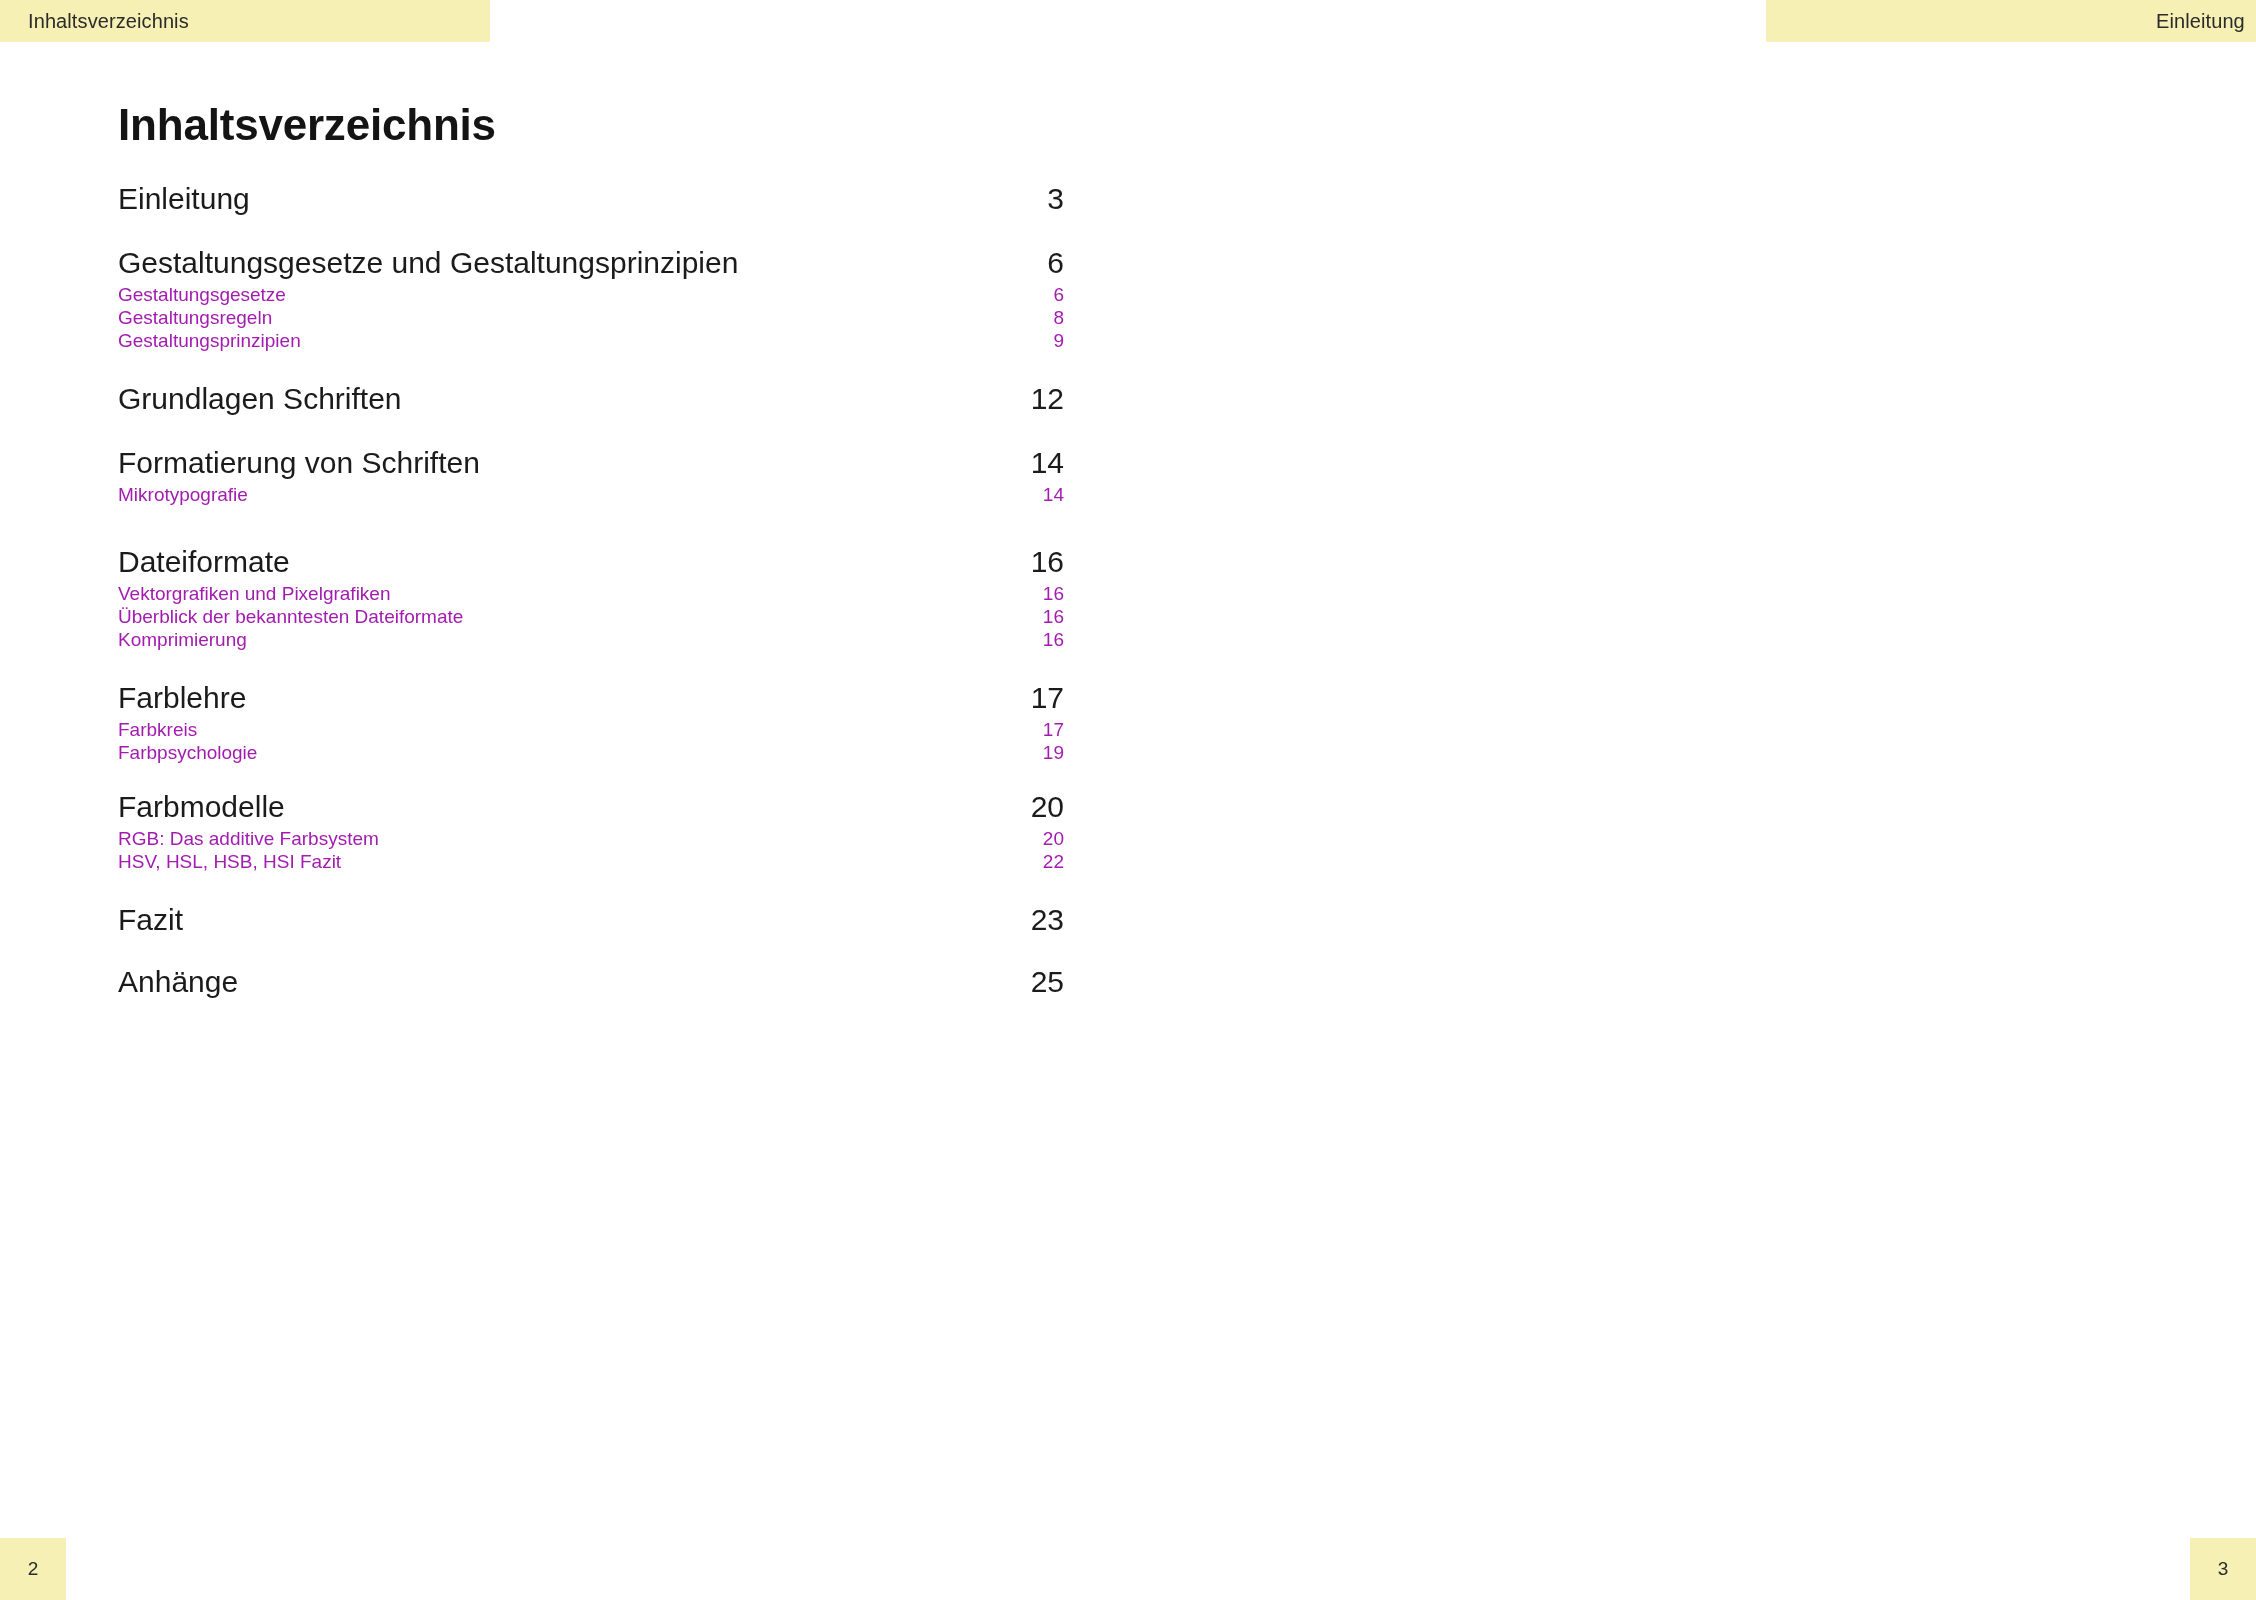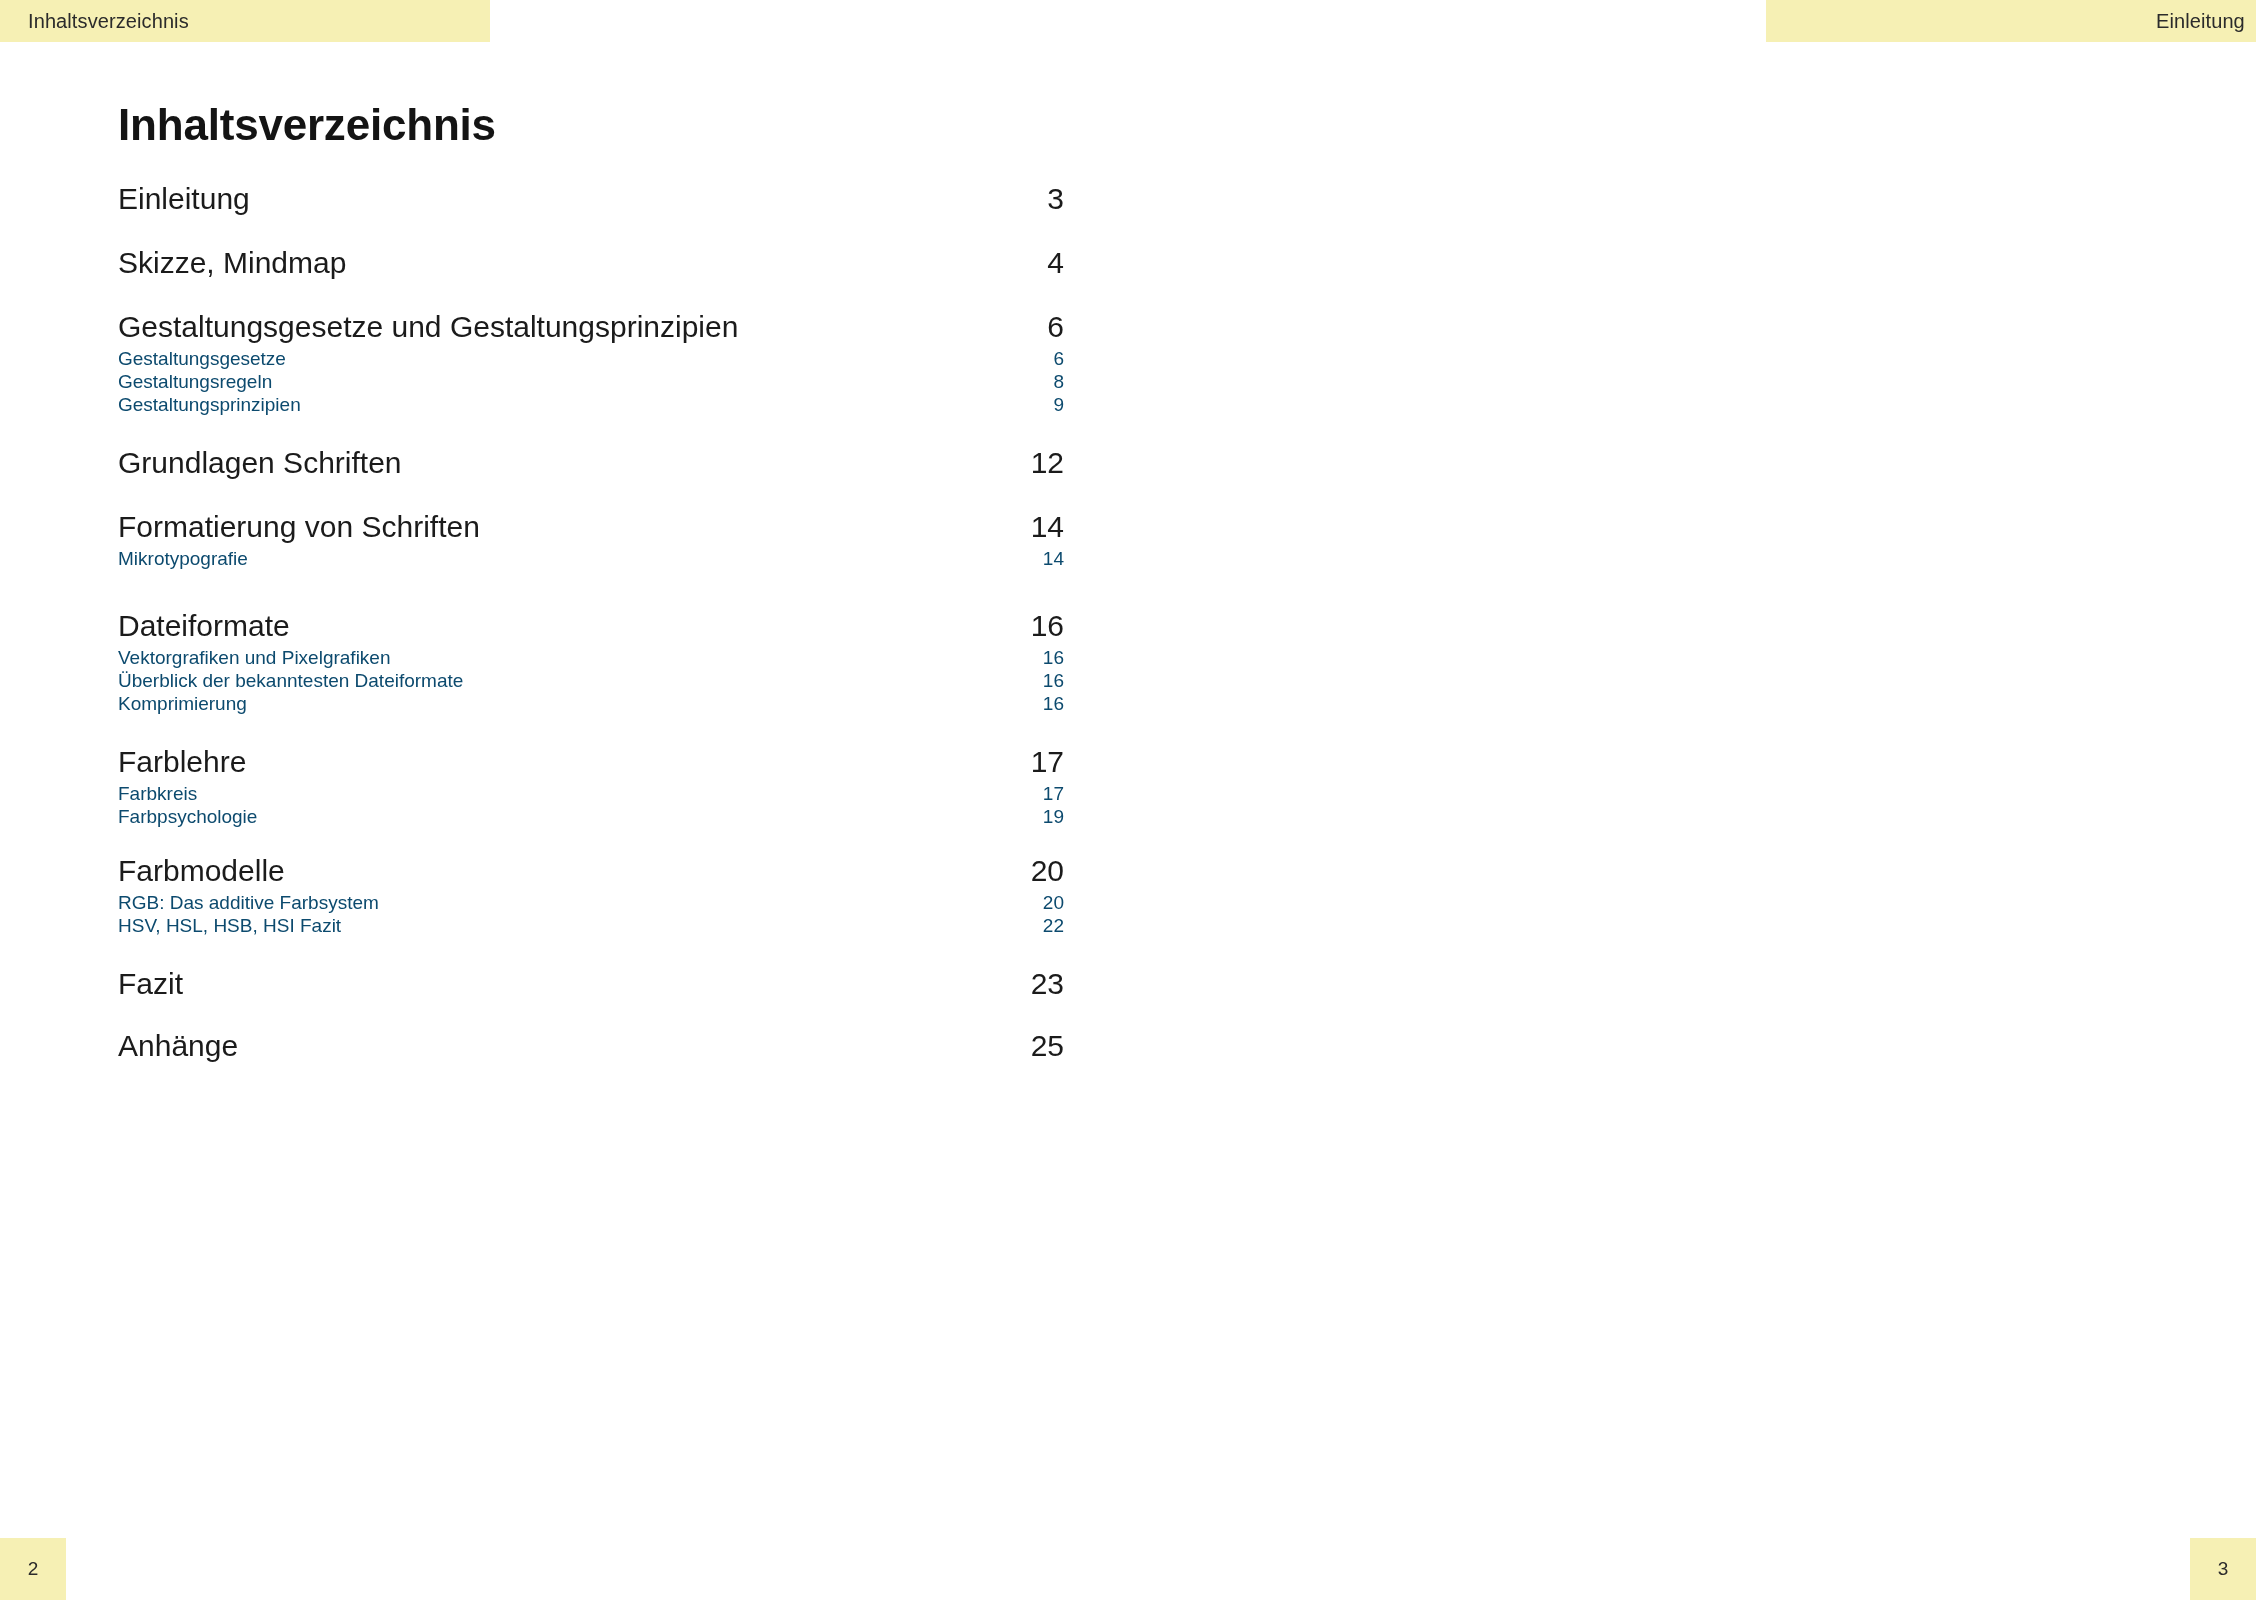--- a/index.html
+++ b/index.html
@@ -110,21 +110,21 @@
     font-size: 30px;
     font-weight: 400;
     color: #1b1b1b;
     margin-bottom: 4px;
   }
   .toc-row.main .num {
     font-size: 30px;
   }
   .toc-row.sub {
     font-size: 19px;
-    color: #0c4a6e;
+    color: #a21caf;
     margin: 1px 0;
   }
   .toc-row.sub .num {
     font-size: 19px;
   }
   .toc-row .label { white-space: nowrap; }
   .toc-row .num  { margin-right: 14px; text-align: right; min-width: 42px; }
 
   
   .g0 { margin-bottom: 30px; }
@@ -152,26 +152,20 @@
 
   <div class="page page-left">
     <h1 class="title">Inhaltsverzeichnis</h1>
     <div class="toc" id="toc-container">
         <div class="toc-group g0">
           <div class="toc-row main">
             <span class="label">Einleitung</span>
             <span class="num">3</span>
           </div>
         </div>
-        <div class="toc-group g1">
-          <div class="toc-row main">
-            <span class="label">Skizze, Mindmap</span>
-            <span class="num">4</span>
-          </div>
-        </div>
         <div class="toc-group g2">
           <div class="toc-row main">
             <span class="label">Gestaltungsgesetze und Gestaltungsprinzipien</span>
             <span class="num">6</span>
           </div>
           <div class="toc-row sub">
             <span class="label">Gestaltungsgesetze</span>
             <span class="num">6</span>
           </div>
           <div class="toc-row sub">

